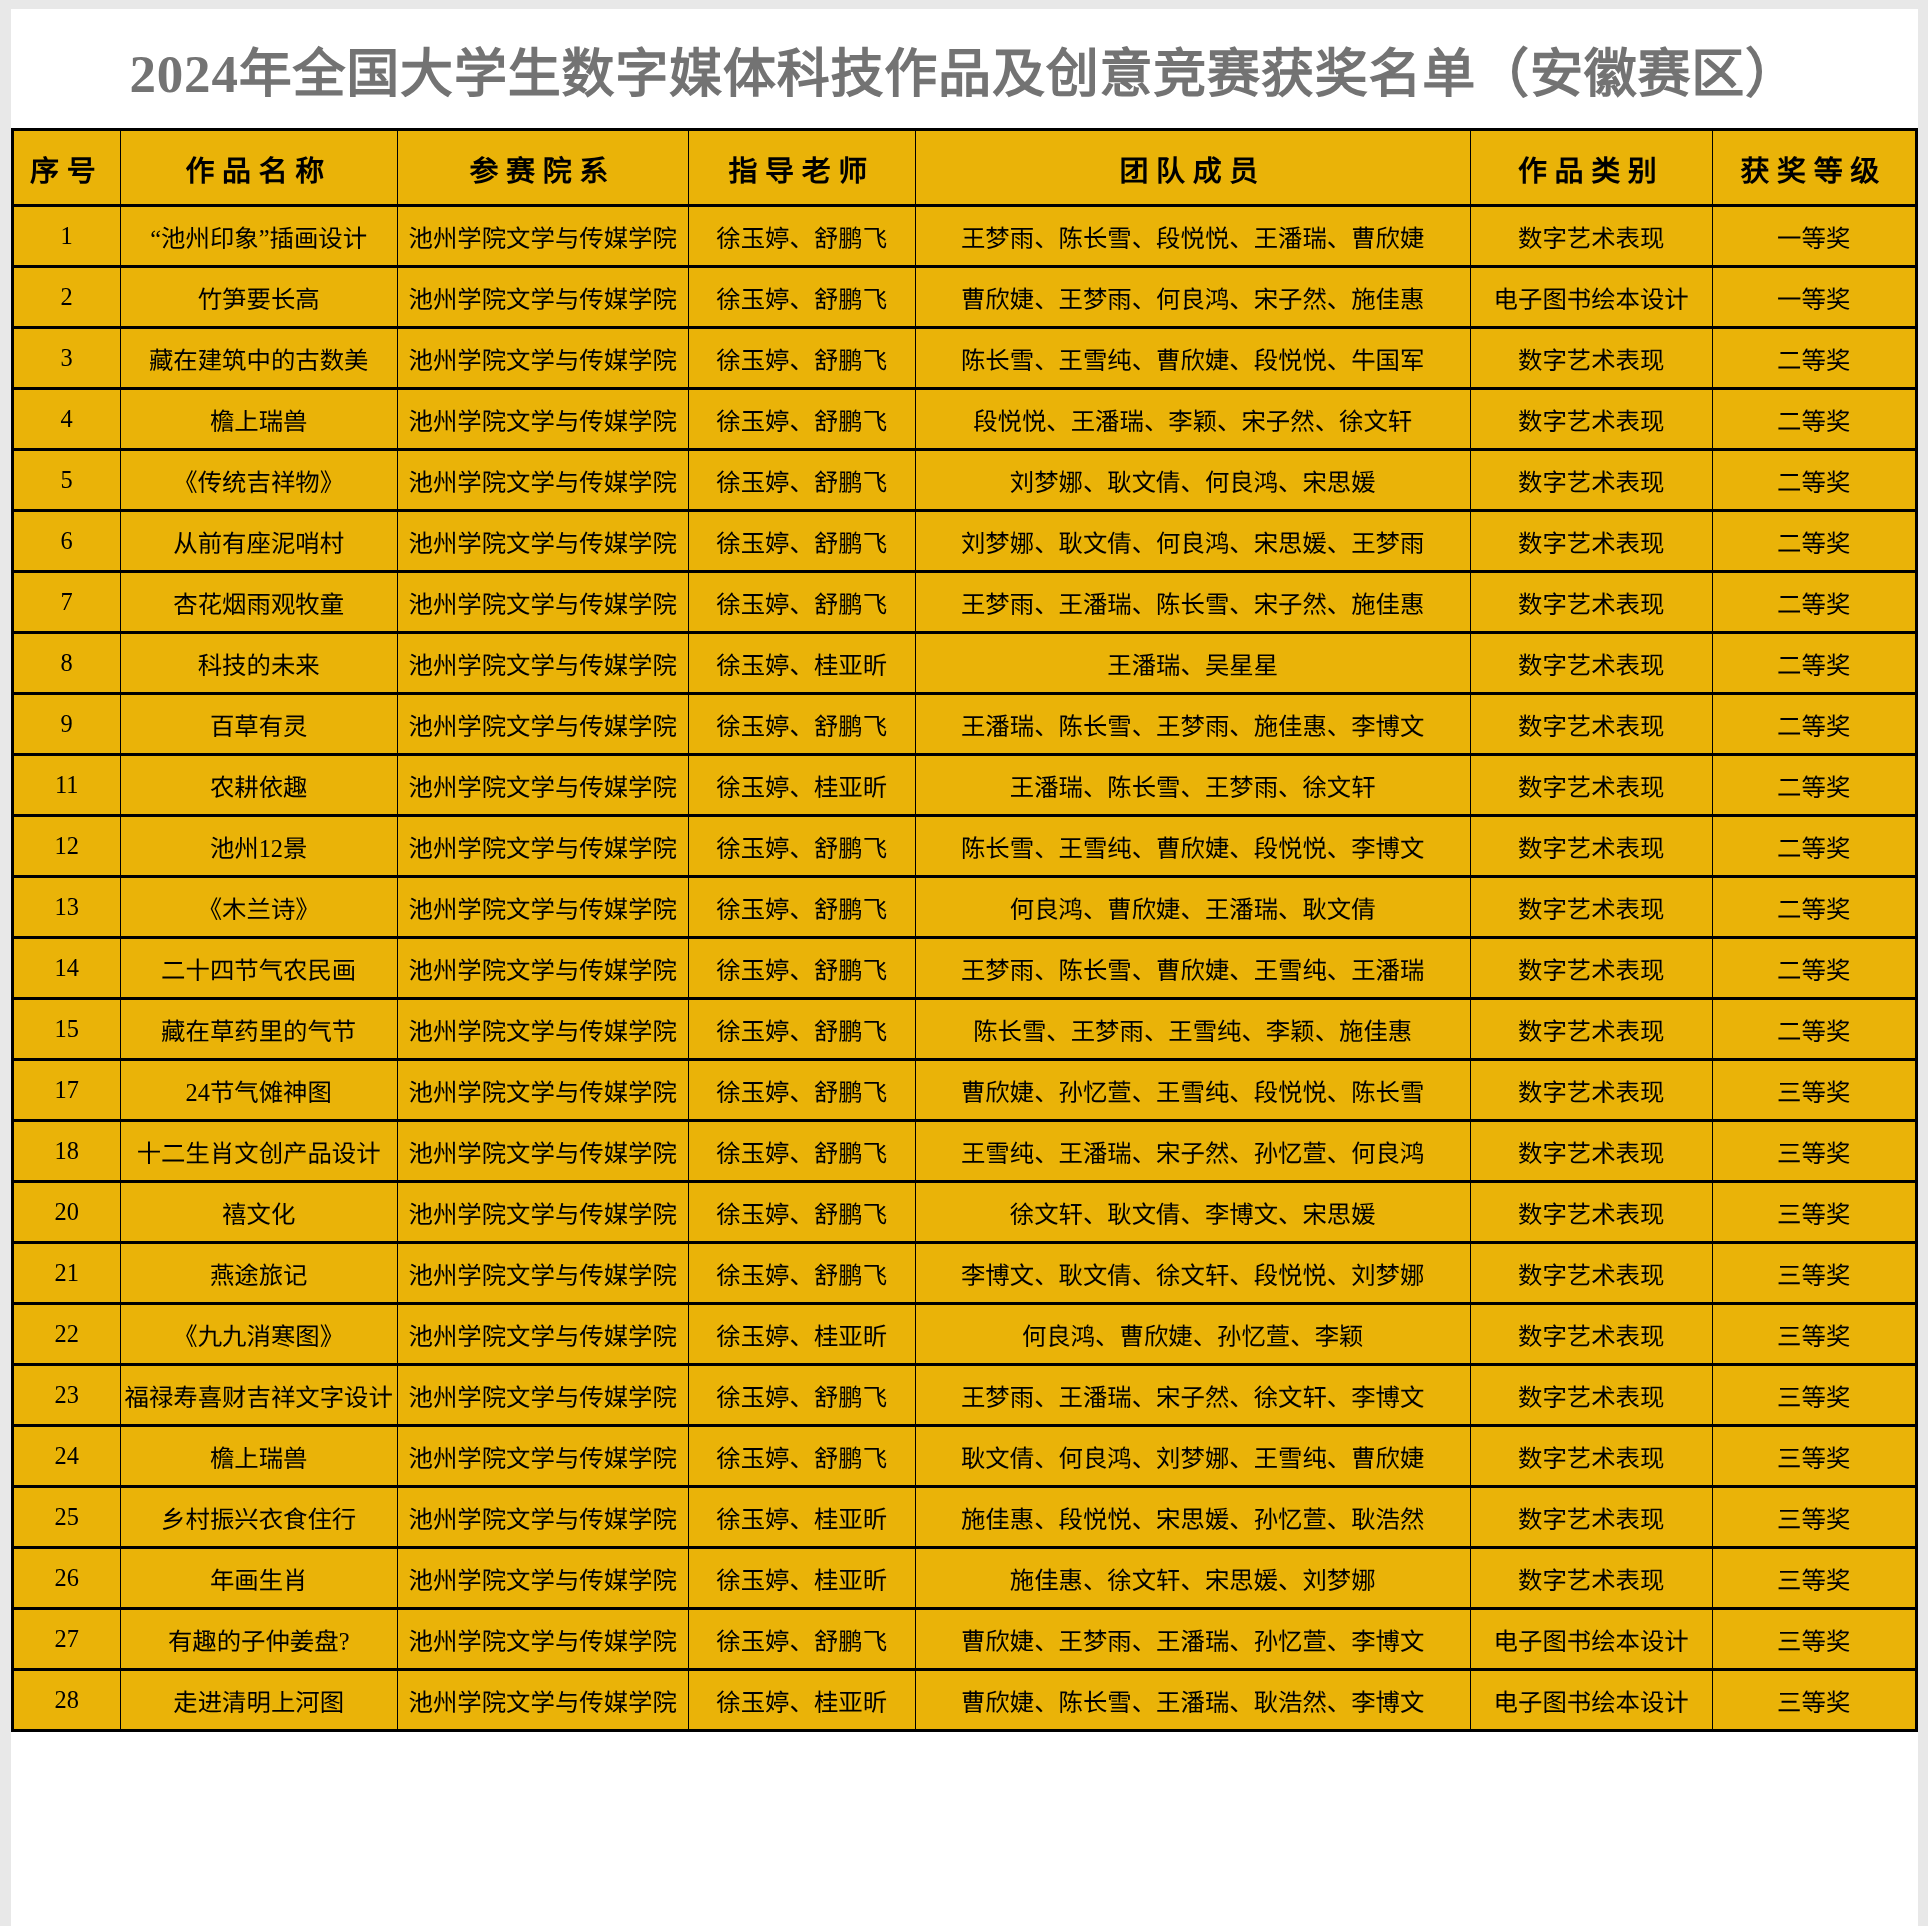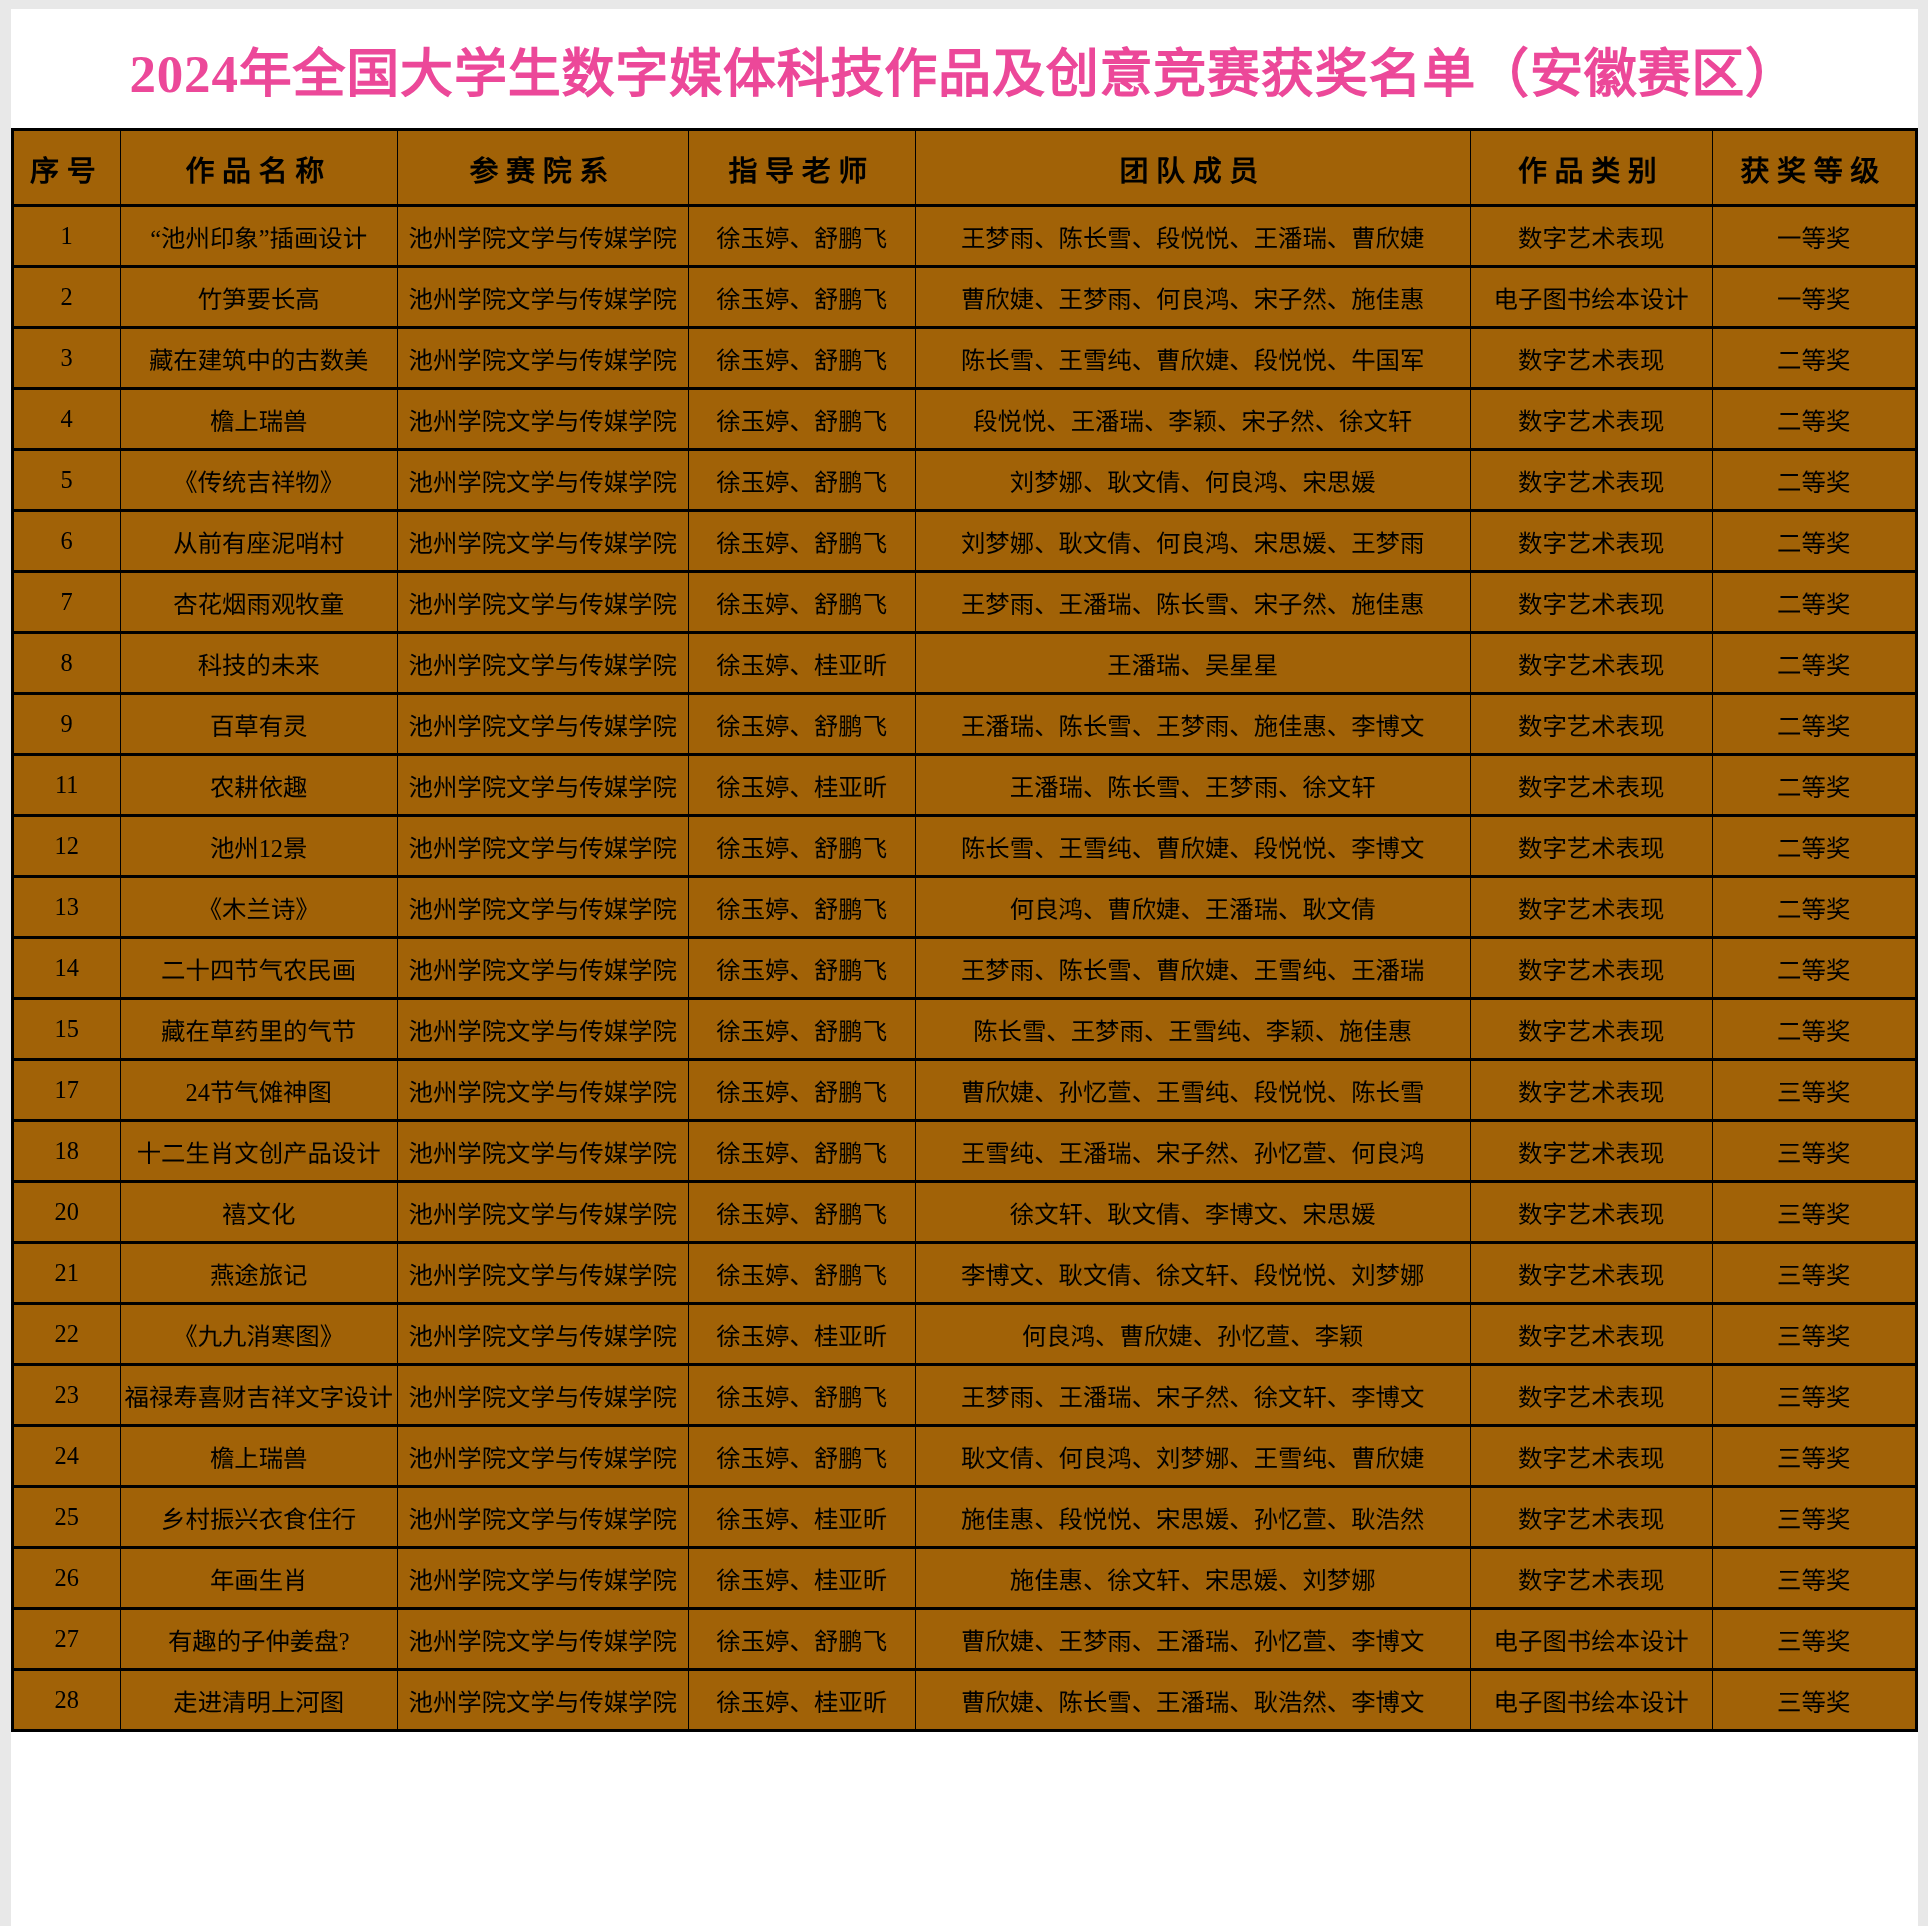--- a/index.html
+++ b/index.html
@@ -24,31 +24,31 @@
     background: #ffffff;
   }
   .title {
     width: 100%;
     height: 119px;
     display: flex;
     align-items: center;
     justify-content: center;
     font-size: 53px;
     font-weight: bold;
-    color: #ec4899;
+    color: #737373;
     letter-spacing: 0.8px;
     font-family: "Liberation Serif", "DejaVu Serif", serif;
     white-space: nowrap;
   }
   table.awards {
     border-collapse: collapse;
     table-layout: fixed;
     width: 1904px;
     margin: 0 auto;
-    background: #a16207;
+    background: #eab308;
     border: 3.1px solid #000;
   }
   col.c-no       { width: 108px; }
   col.c-title    { width: 277px; }
   col.c-dept     { width: 291px; }
   col.c-advisors { width: 227px; }
   col.c-members  { width: 555px; }
   col.c-category { width: 242px; }
   col.c-award    { width: 204px; }
   th, td {

